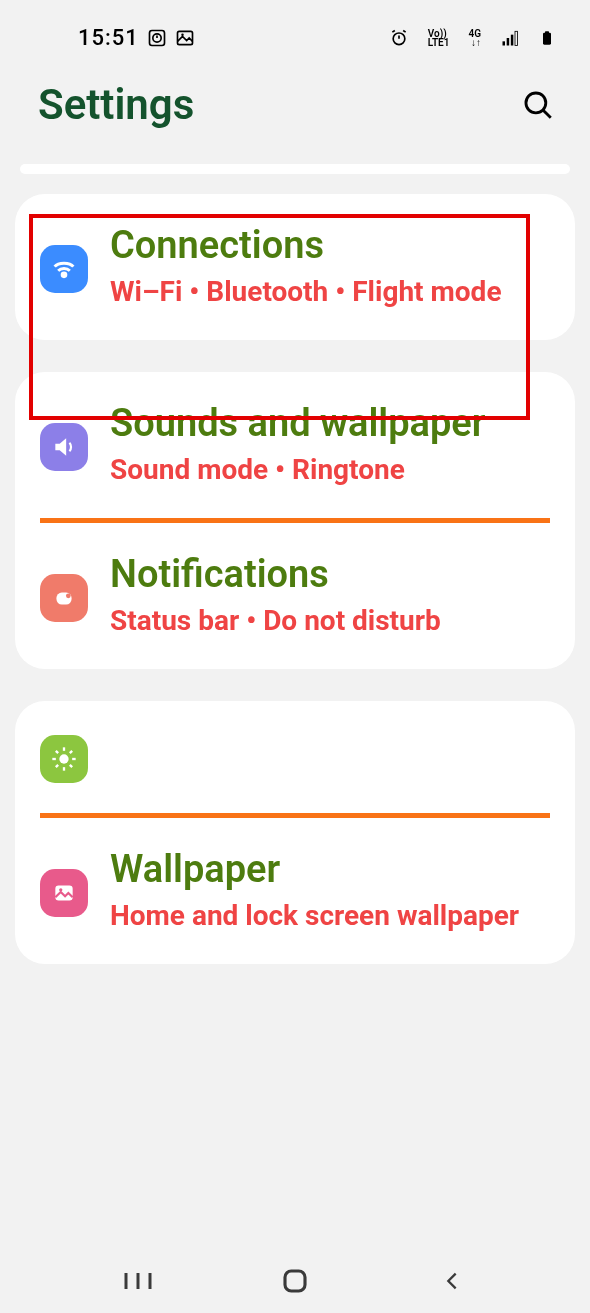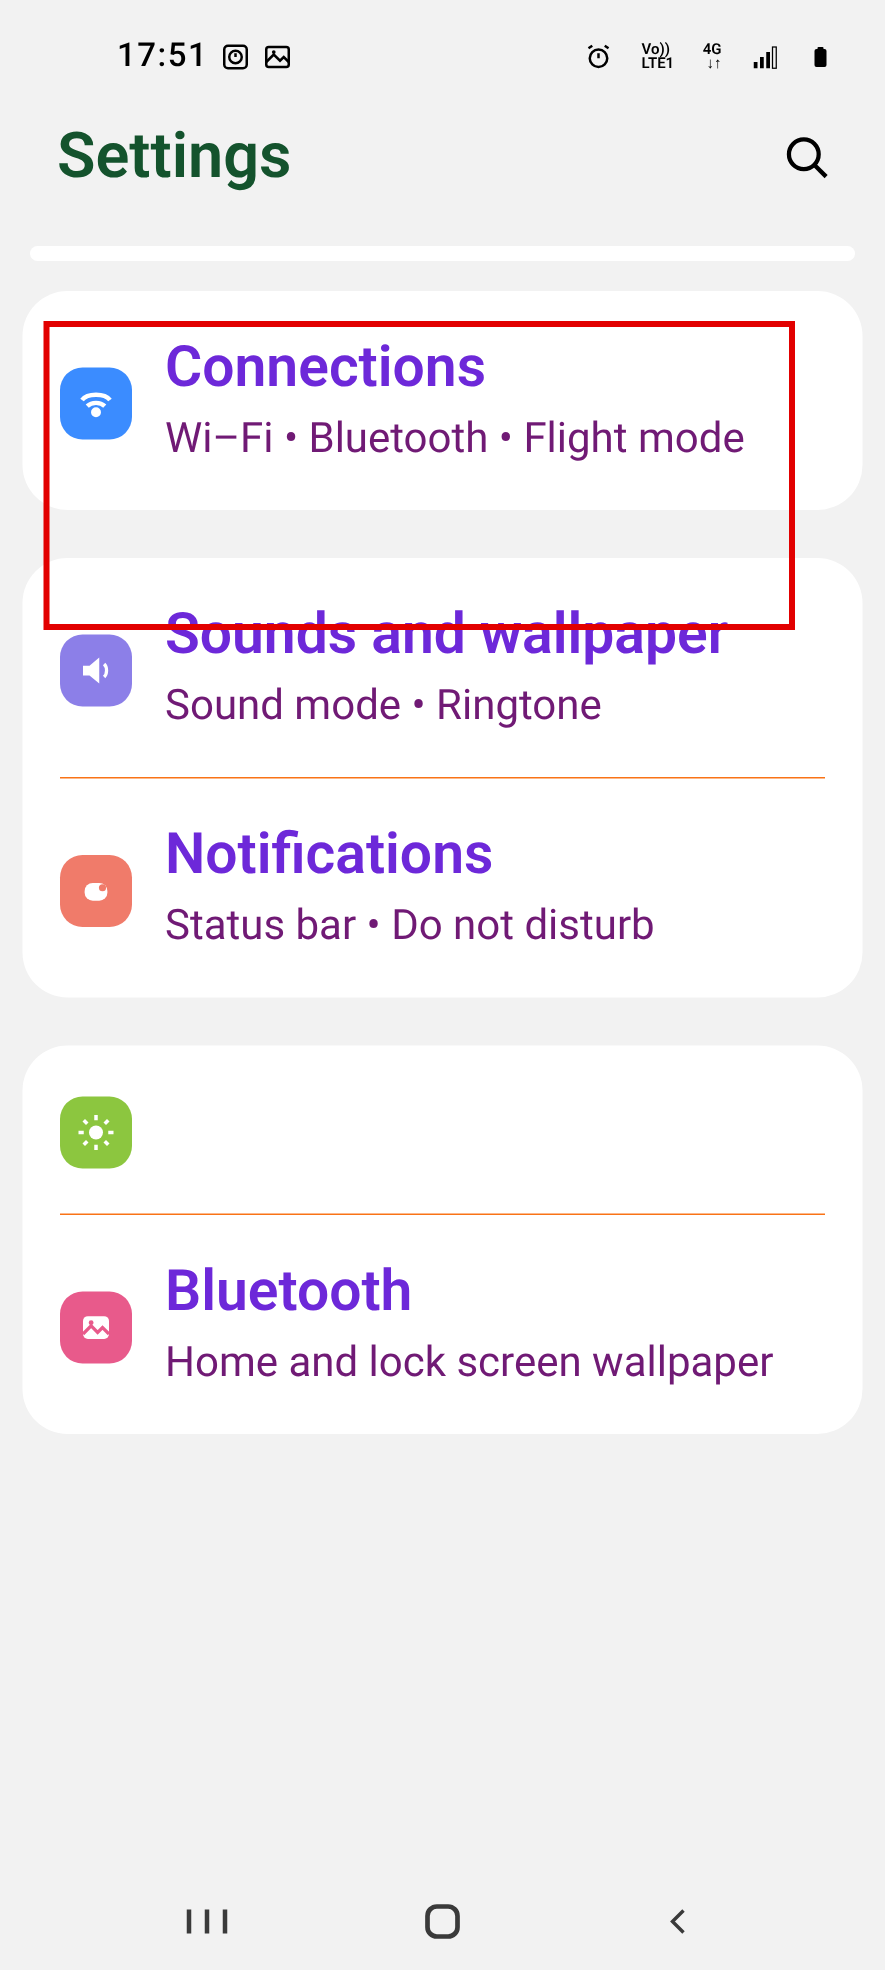--- a/index.html
+++ b/index.html
@@ -48,47 +48,47 @@
       border-radius: 30px;
       margin: 0 15px 32px 15px;
       padding: 0 25px;
     }
     .item {
       display: flex;
       align-items: center;
       padding: 30px 0;
       gap: 22px;
     }
-    .item.border-top { border-top: 1px solid #f97316; }
+    .item.border-top { border-top: 5px solid #f97316; }
     .icon-wrap {
       width: 48px; height: 48px;
       border-radius: 15px;
       display: flex;
       align-items: center;
       justify-content: center;
       flex-shrink: 0;
       margin-top: 4px;
     }
     .bg-blue   { background: #3b8cff; }
     .bg-purple { background: #8c7fe8; }
     .bg-coral  { background: #f07b6a; }
     .bg-green  { background: #8cc63f; }
     .bg-pink   { background: #e85a8b; }
     .item-text { flex: 1; }
     .item-title {
       font-size: 38px;
       font-weight: 600;
-      color: #6d28d9;
+      color: #4d7c0f;
       line-height: 1.15;
       margin-bottom: 6px;
     }
     .item-sub {
       font-size: 28px;
-      font-weight: 400;
-      color: #701a75;
+      font-weight: 700;
+      color: #ef4444;
       line-height: 1.3;
     }
     
     .highlight-box {
       position: absolute;
       border: 4px solid #e20000;
       pointer-events: none;
     }
     
     .navbar {
@@ -101,21 +101,21 @@
       align-items: center;
       padding: 0 60px;
     }
     .nav-btn { width: 40px; height: 40px; display:flex; align-items:center; justify-content:center; }
   </style>
 </head>
 <body>
 
 <div class="status-bar">
   <div class="status-left">
-    <span class="status-time">17:51</span>
+    <span class="status-time">15:51</span>
     <svg class="stat-ic" viewBox="0 0 24 24">
         <rect x="3" y="3" width="18" height="18" rx="3" fill="none" stroke="#000" stroke-width="2"></rect>
         <circle cx="12" cy="12" r="5" fill="none" stroke="#000" stroke-width="2"></circle>
         <line x1="12" y1="12" x2="12" y2="9" stroke="#000" stroke-width="2"></line>
       </svg>
     <svg class="stat-ic" viewBox="0 0 24 24">
         <rect x="3" y="4" width="18" height="16" rx="2" fill="none" stroke="#000" stroke-width="2"></rect>
         <polyline points="3,16 9,10 14,15 17,12 21,16" fill="none" stroke="#000" stroke-width="2"></polyline>
         <circle cx="9" cy="8" r="1.5" fill="#000"></circle>
       </svg>
@@ -221,21 +221,21 @@
   </div>
   <div class="item border-top">
     <div class="icon-wrap bg-pink">
       <svg width="26" height="26" viewBox="0 0 24 24" fill="#fff">
           <rect x="4" y="5" width="16" height="14" rx="3"></rect>
           <polyline points="4,16 9,11 13,15 16,12 20,16" fill="none" stroke="#e85a8b" stroke-width="2"></polyline>
           <circle cx="9" cy="9" r="1.5" fill="#e85a8b"></circle>
         </svg>
     </div>
     <div class="item-text">
-      <div class="item-title">Bluetooth</div>
+      <div class="item-title">Wallpaper</div>
       <div class="item-sub">Home and lock screen wallpaper</div>
     </div>
   </div>
 </div>
 
 <div class="highlight-box" style="left:29px; top:214px; width:501px; height:206px;"></div>
 
 <div class="navbar">
   <div class="nav-btn">
     <svg width="30" height="24" viewBox="0 0 30 24">

